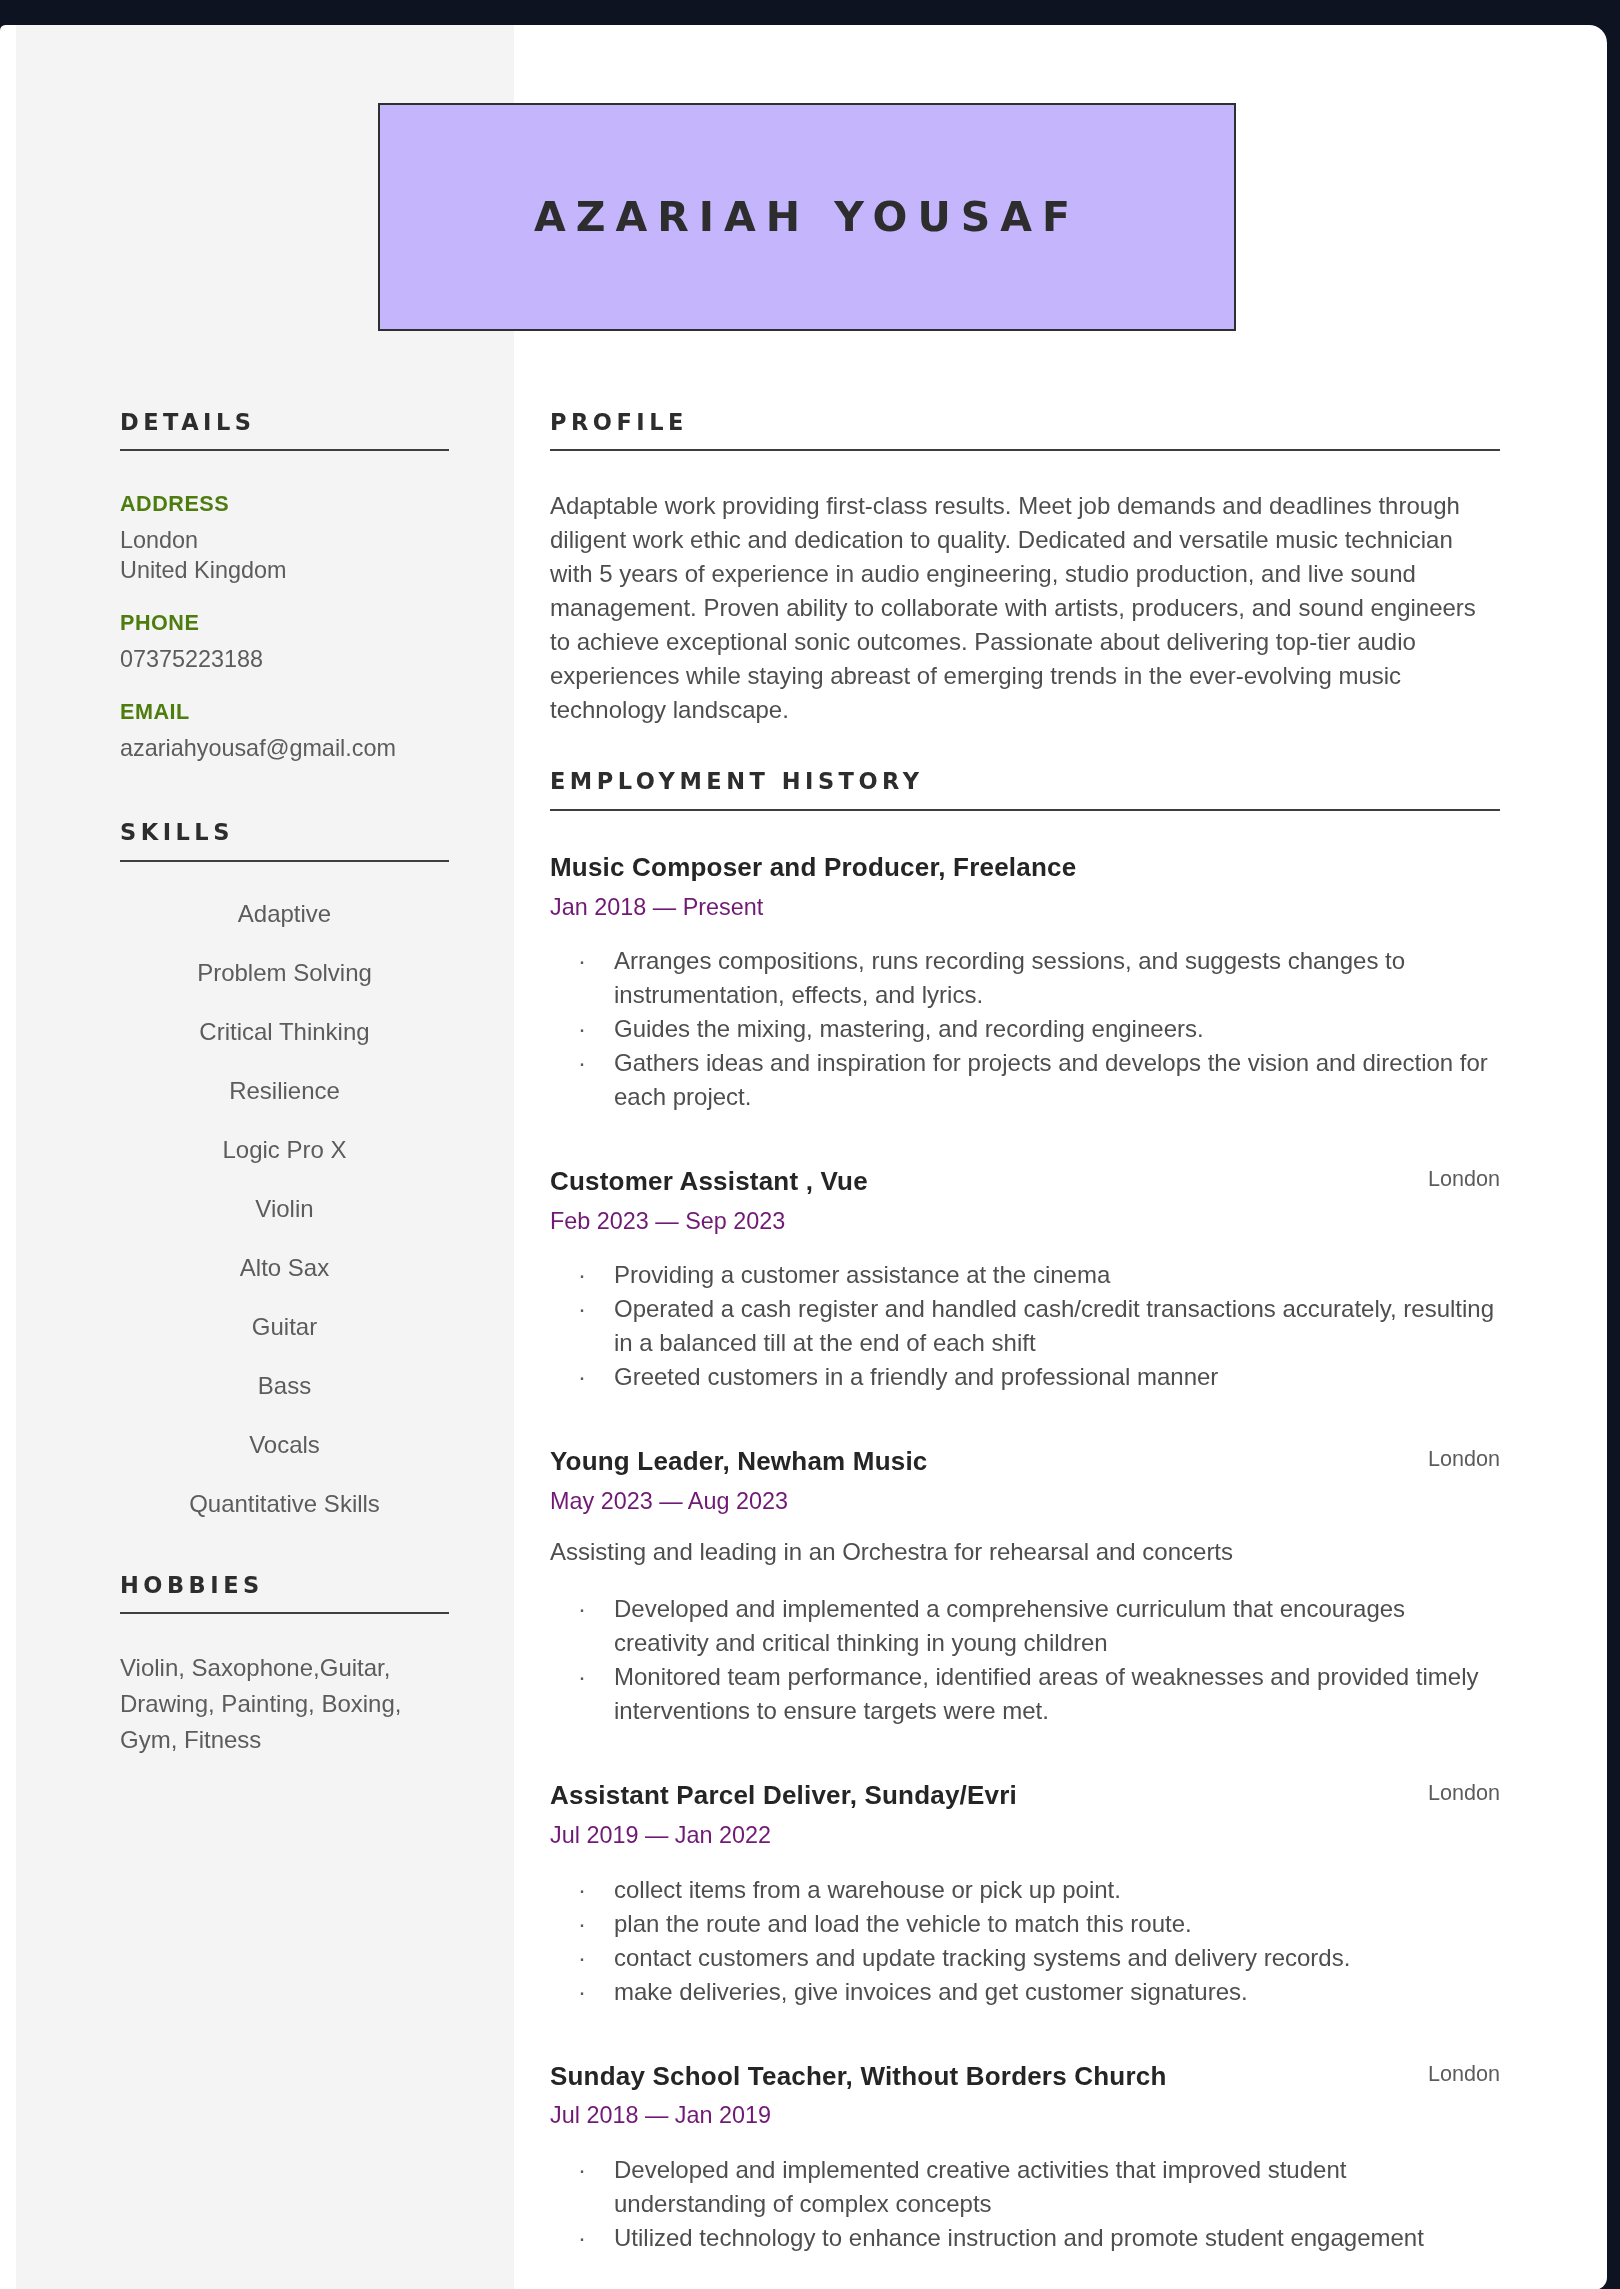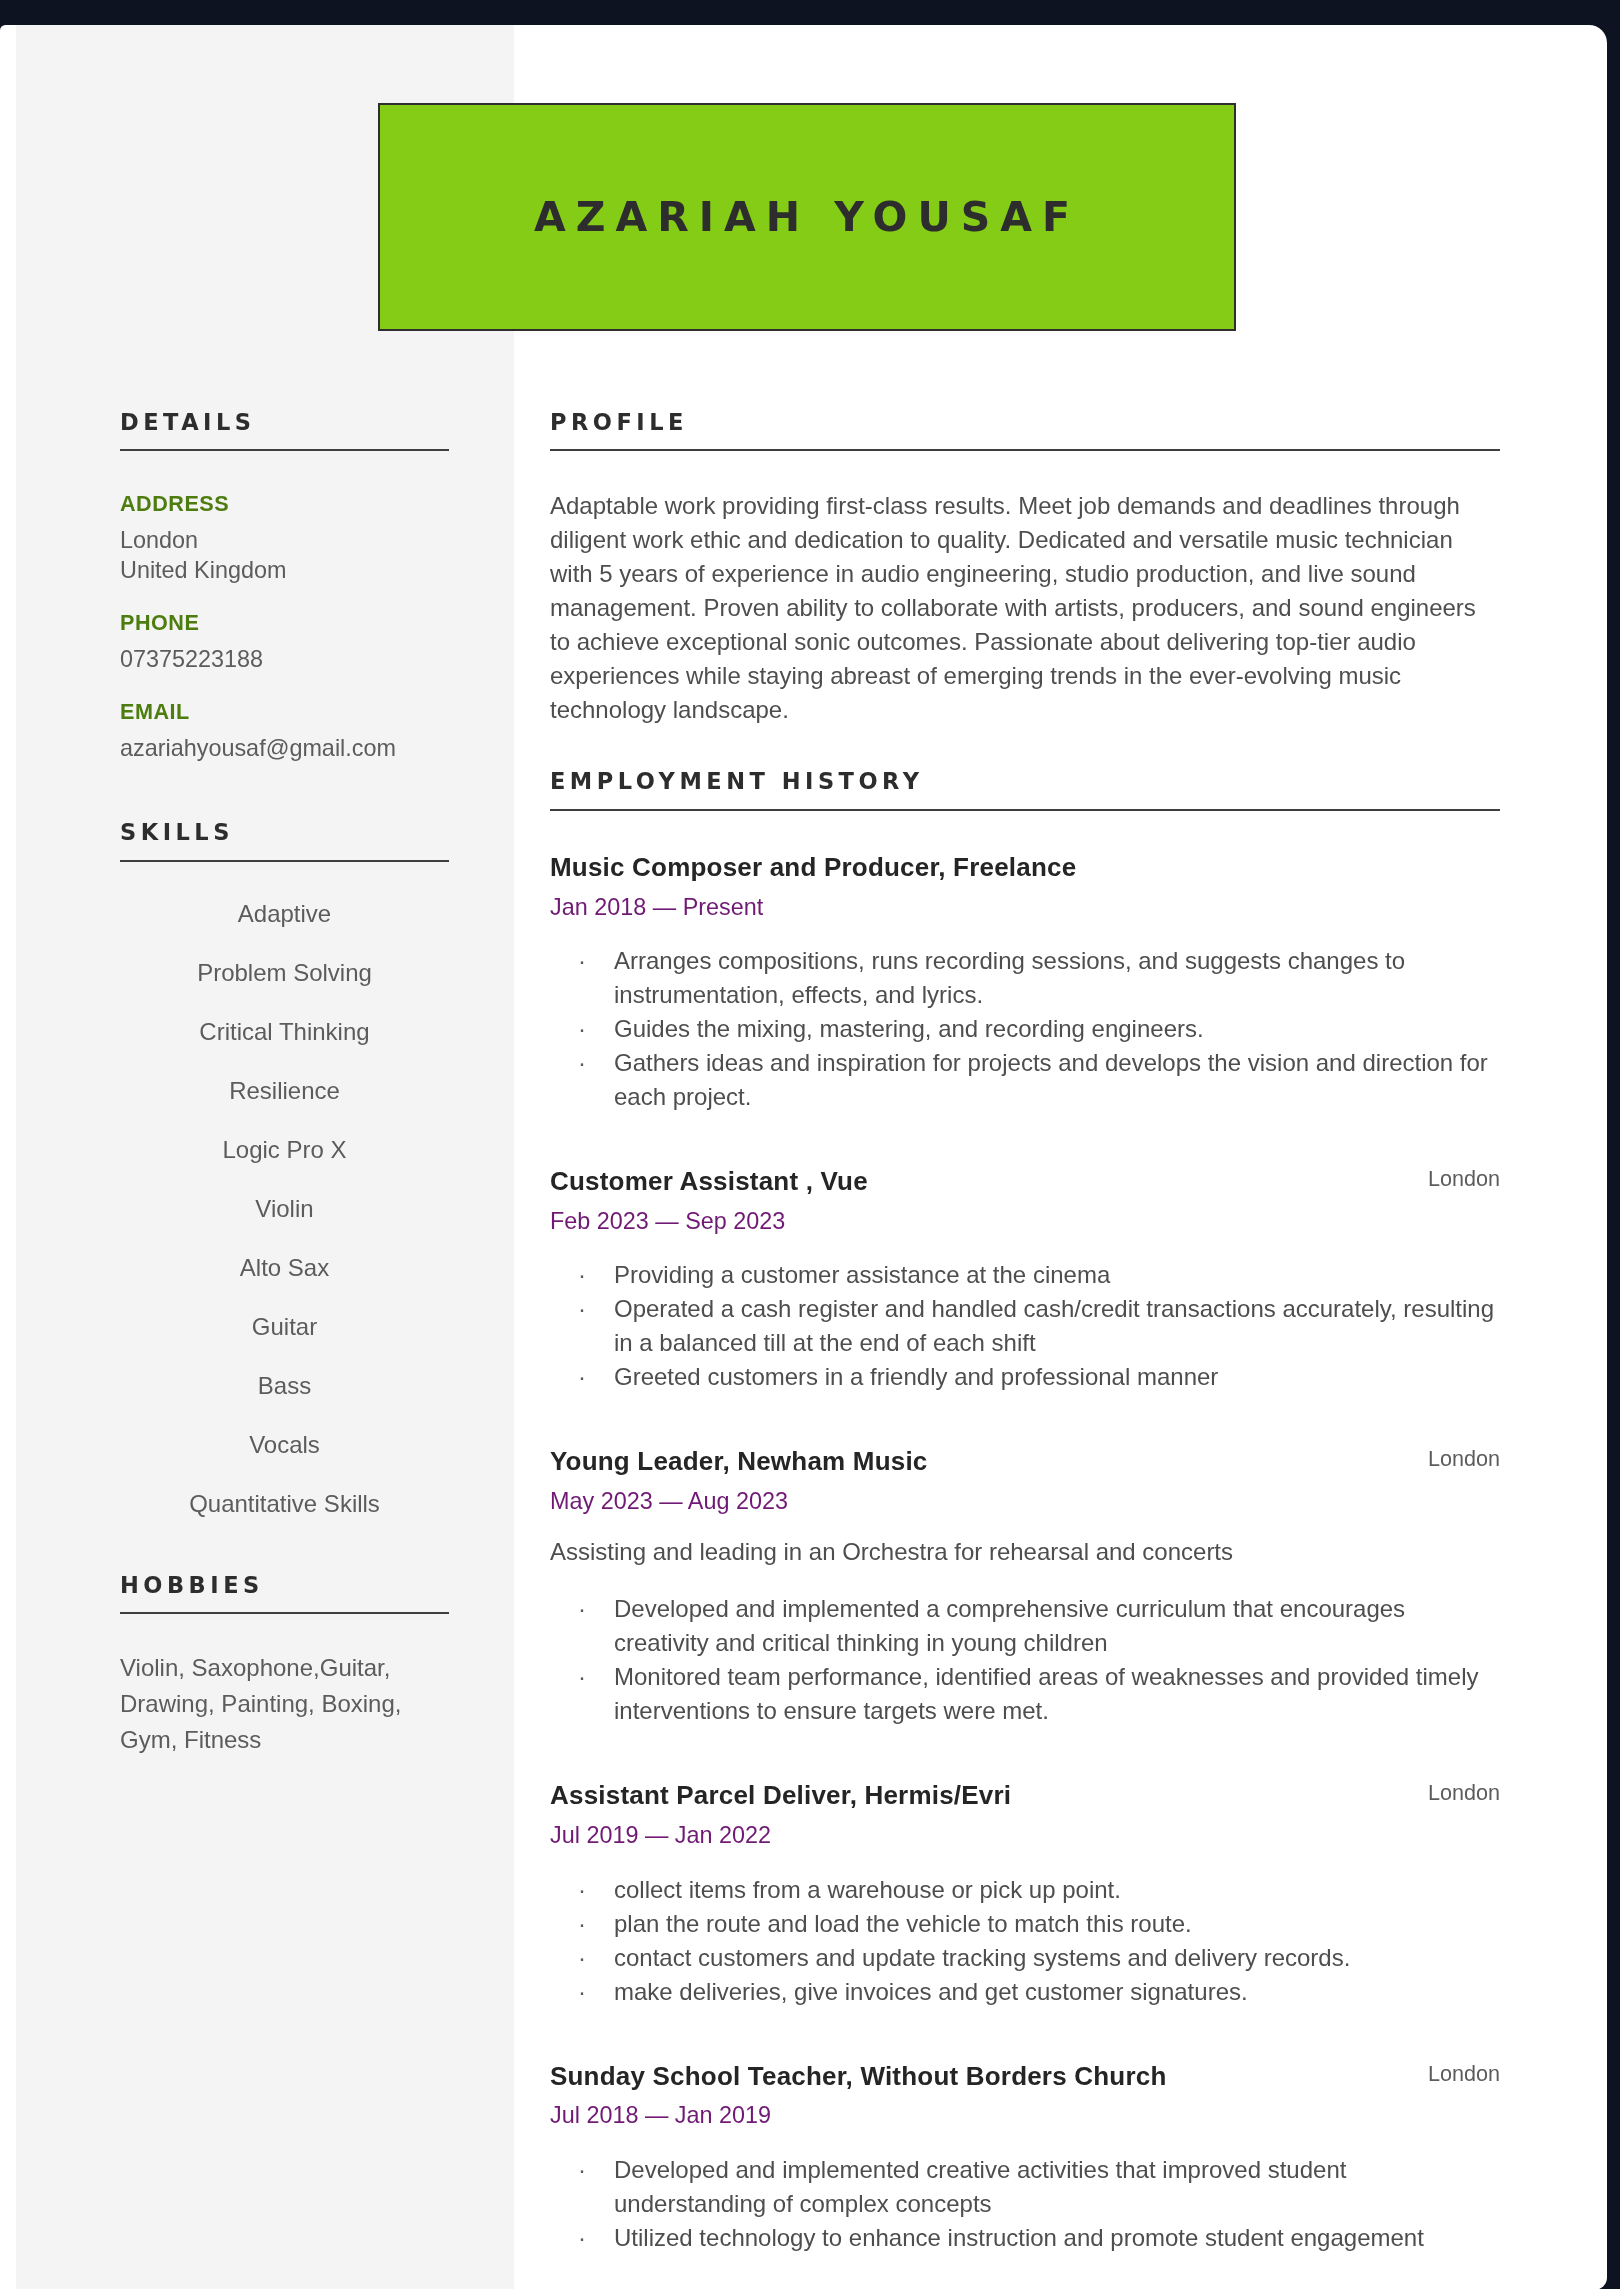--- a/index.html
+++ b/index.html
@@ -25,21 +25,21 @@
   }
   .main {
     position:absolute; top:0; left:550px; width:950px;
     box-sizing:border-box;
     padding-top:384px;
   }
   .name-box {
     position:absolute; left:378px; top:78px; width:858px; height:228px;
     box-sizing:border-box;
     border:2.7px solid #2f2f2f;
-    background:#84cc16;
+    background:#c4b5fd;
     display:flex; align-items:center; justify-content:center;
     z-index:5;
   }
   .name {
     font-family:"DejaVu Sans","Liberation Sans",sans-serif;
     font-size:41px; font-weight:bold;
     letter-spacing:10px;
     color: var(--heading, #2b2b2b);
     white-space:nowrap;
   }
@@ -196,21 +196,21 @@
               </div>
               <div class="bullet-row">
                 <span class="bullet-dot">·</span>
                 <span class="bullet-text">Monitored team performance, identified areas of weaknesses and provided timely interventions to ensure targets were met.</span>
               </div>
             </div>
   </article>
 
   <article class="job">
     <div class="job-header">
-      <span class="job-title">Assistant Parcel Deliver, Hermis/Evri</span>
+      <span class="job-title">Assistant Parcel Deliver, Sunday/Evri</span>
       <span class="job-location">London</span>
     </div>
     <div class="job-dates">Jul 2019 — Jan 2022</div>
 
     <div class="bullets">
               <div class="bullet-row">
                 <span class="bullet-dot">·</span>
                 <span class="bullet-text">collect items from a warehouse or pick up point.</span>
               </div>
               <div class="bullet-row">

